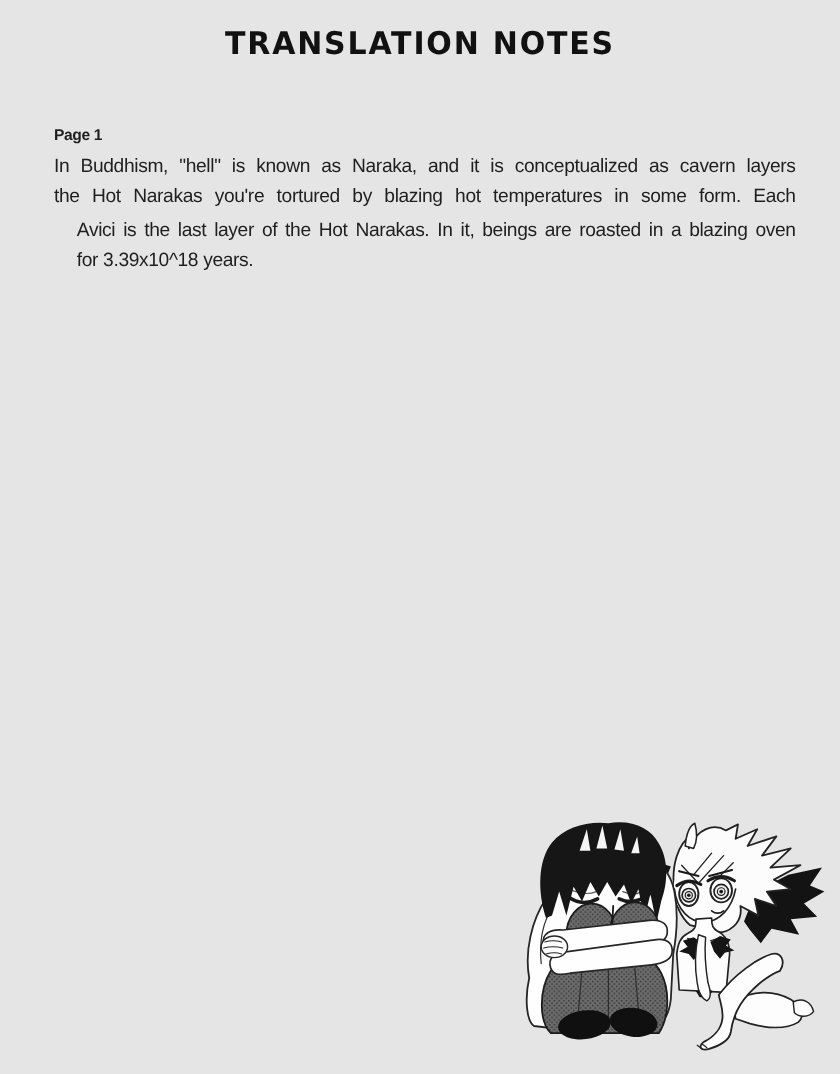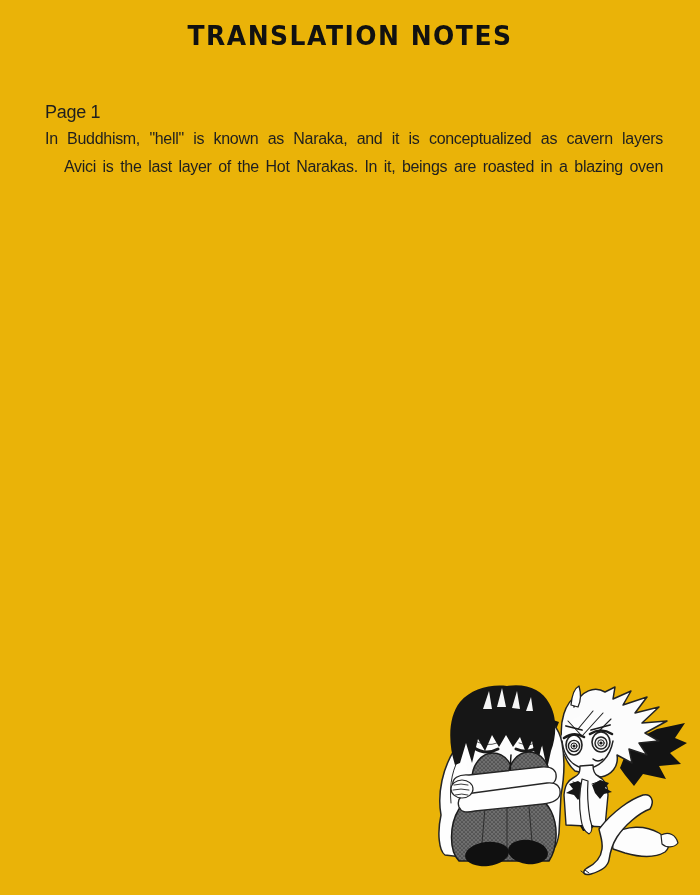--- a/index.html
+++ b/index.html
@@ -3,21 +3,21 @@
 <meta charset="utf-8">
 <style>
   html,body { margin:0; padding:0; }
   body {
     width:700px; height:895px;
     background:#ffffff;
     font-family:"Liberation Sans", sans-serif;
     position:relative;
     overflow:hidden;
   }
-  .page { position:absolute; inset:0; background:#eab308; }
+  .page { position:absolute; inset:0; background:#e5e5e5; }
 
   .title {
     position:absolute;
     top:22px; left:0; width:700px;
     margin:0;
     text-align:center;
     font-family:"DejaVu Sans", sans-serif;
     font-size:25px;
     font-weight:bold;
     letter-spacing:1.5px;
@@ -28,22 +28,22 @@
   .text-block {
     position:absolute;
     left:45px; top:100px;
     width:618px;
     color:#1f1f1f;
     font-size:16px;
     letter-spacing:-0.3px;
     line-height:25.5px;
   }
   .heading {
-    font-weight:normal;
-    font-size:18px;
+    font-weight:bold;
+    font-size:13px;
   }
   .line {
     text-align:justify;
     text-align-last:left;
     min-height:25.5px;
   }
   .line.j { text-align-last:justify; }
   .para2 { margin-top:3px;margin-left:19px; }
 
   .illo {
@@ -57,24 +57,26 @@
 
 <div class="page">
 
   <h1 class="title">TRANSLATION NOTES</h1>
 
   <div class="text-block">
     <div class="heading">Page 1</div>
 
     <div>
       <div class="line j">In Buddhism, "hell" is known as Naraka, and it is conceptualized as cavern layers</div>
+      <div class="line j">the Hot Narakas you're tortured by blazing hot temperatures in some form. Each</div>
     </div>
 
     <div class="para2">
       <div class="line j">Avici is the last layer of the Hot Narakas. In it, beings are roasted in a blazing oven</div>
+      <div class="line">for 3.39x10^18 years.</div>
     </div>
   </div>
 
   <svg class="illo" viewBox="0 0 255 200" xmlns="http://www.w3.org/2000/svg" role="img" aria-label="Black-and-white manga drawing: a gloomy dark-haired man in a white shirt hugs his knees while a small bat-winged demon girl with spiky hair and a horn sits leaning against him">
     <defs>
       <pattern id="tone" width="4" height="4" patternUnits="userSpaceOnUse">
         <rect width="4" height="4" fill="#6e6e6e"></rect>
         <circle cx="1" cy="1" r="0.85" fill="#3d3d3d"></circle>
         <circle cx="3" cy="3" r="0.85" fill="#3d3d3d"></circle>
       </pattern>

